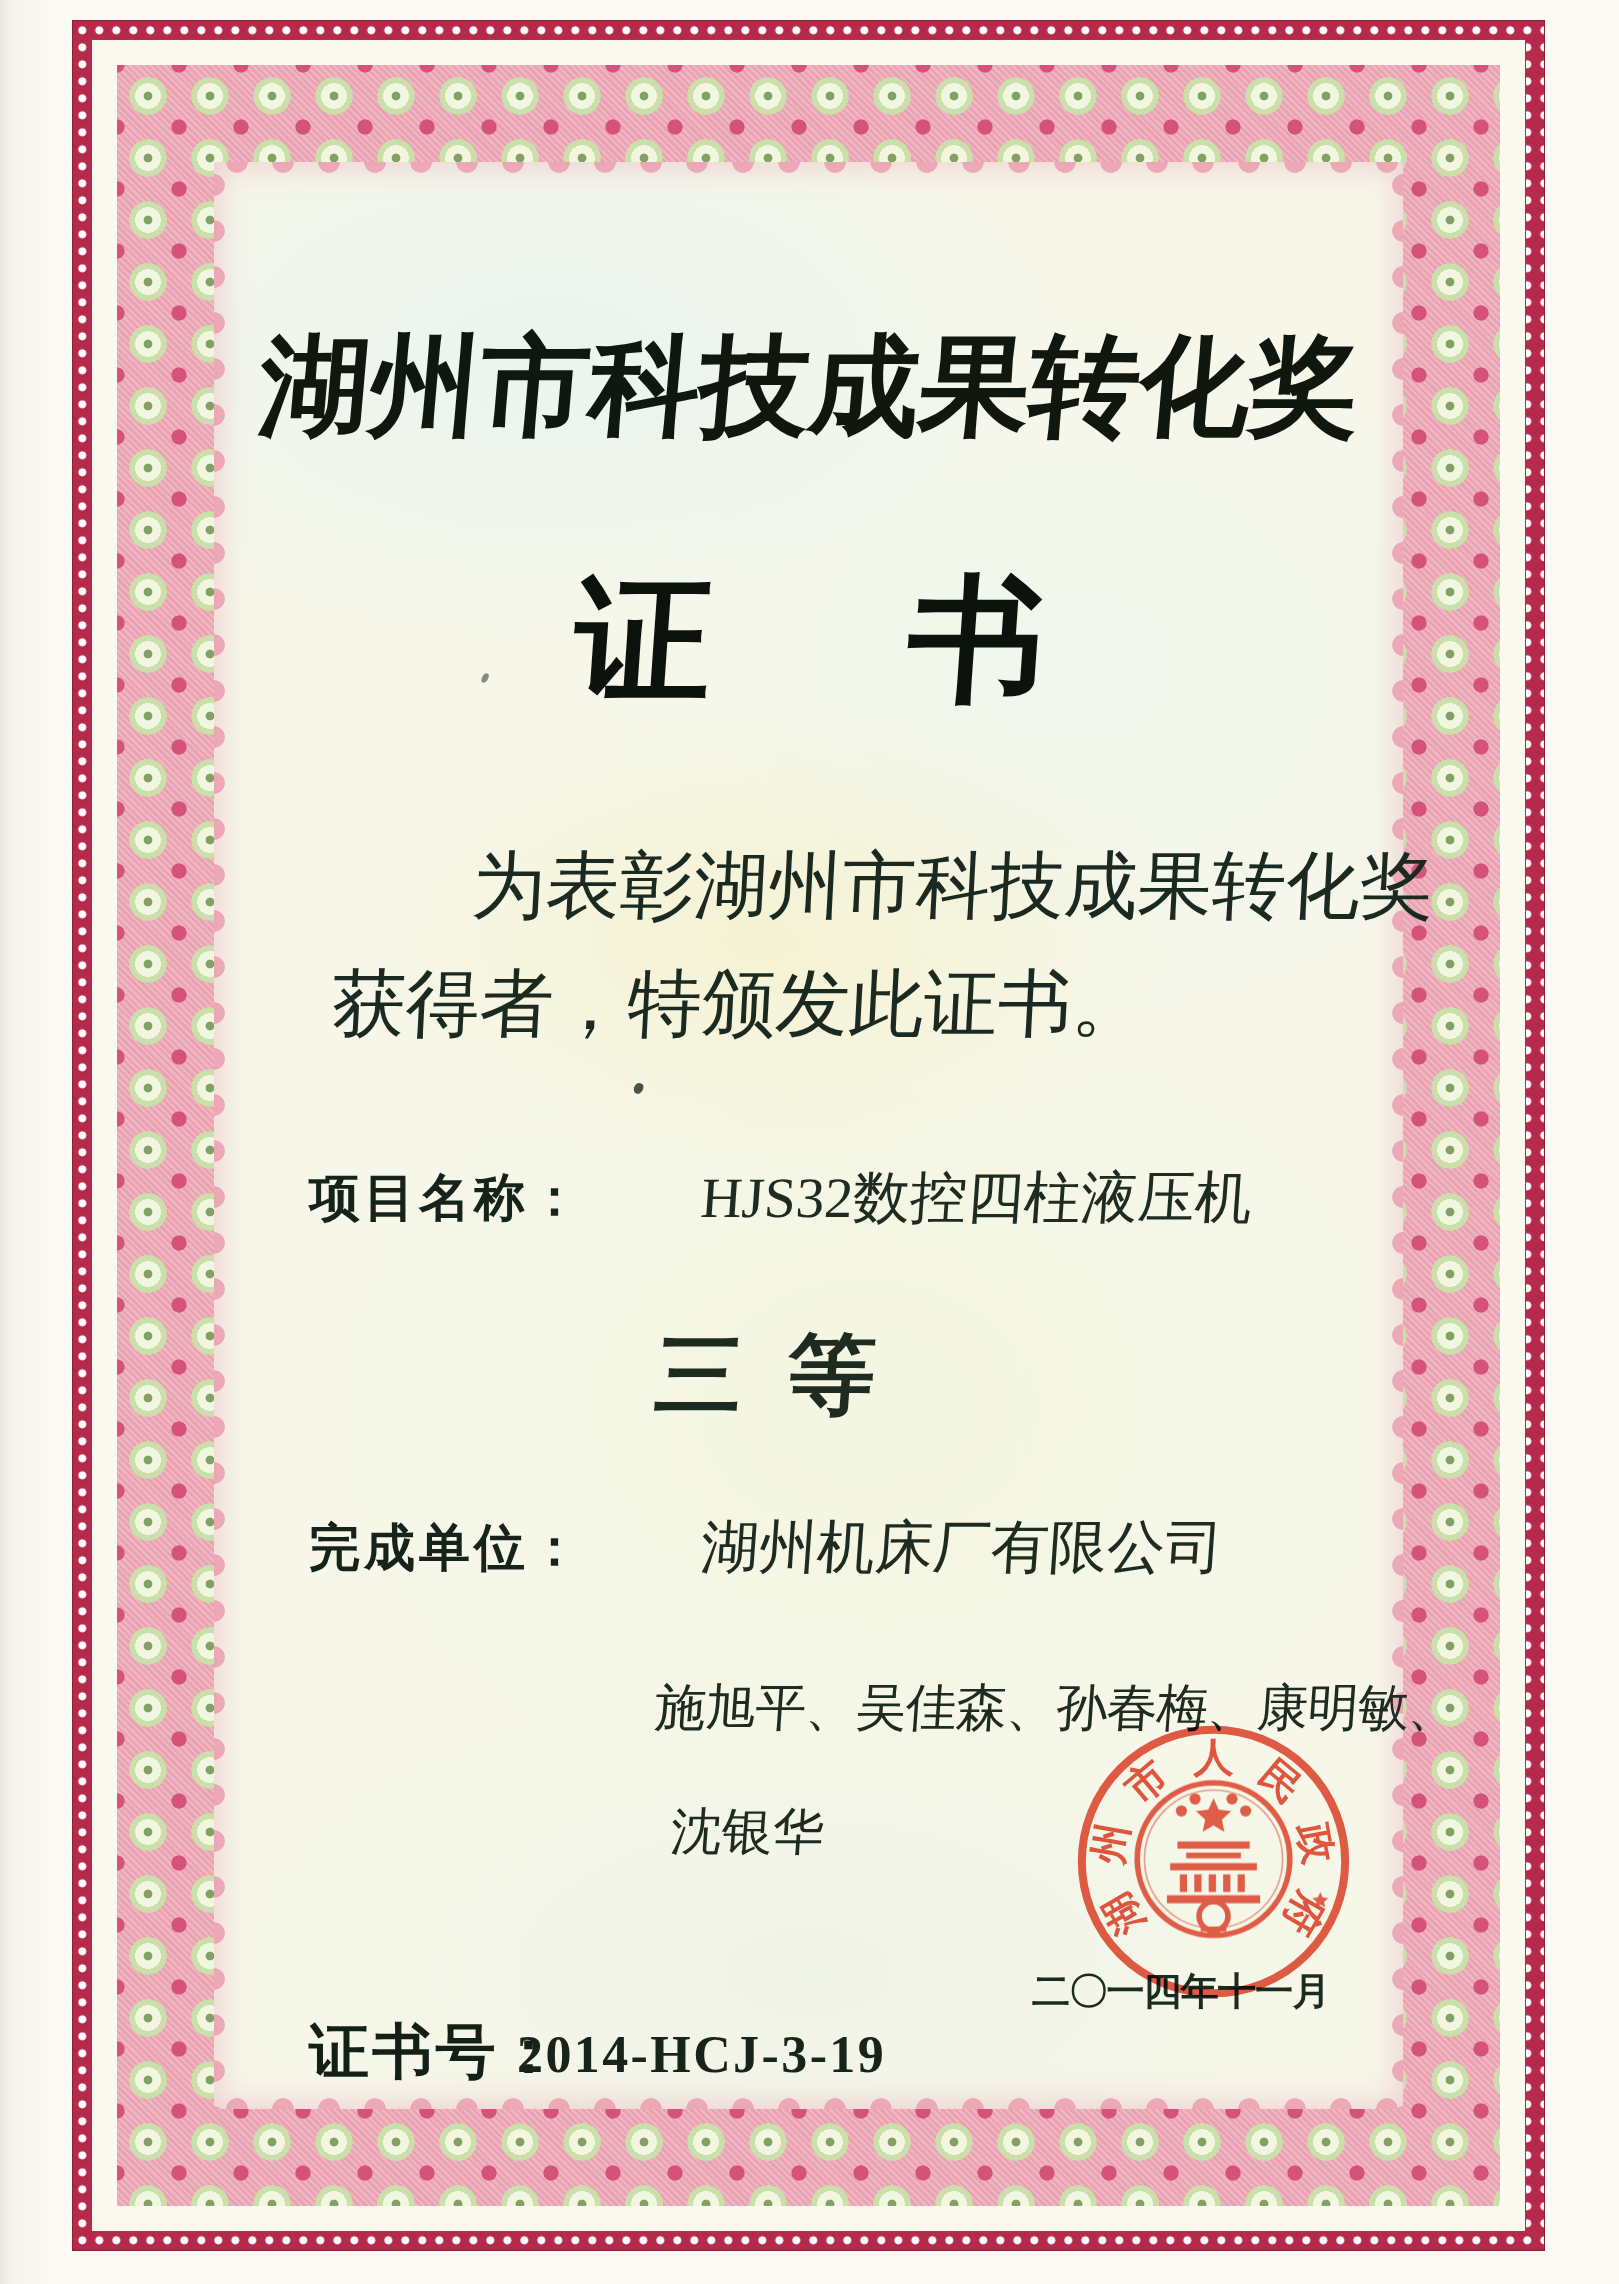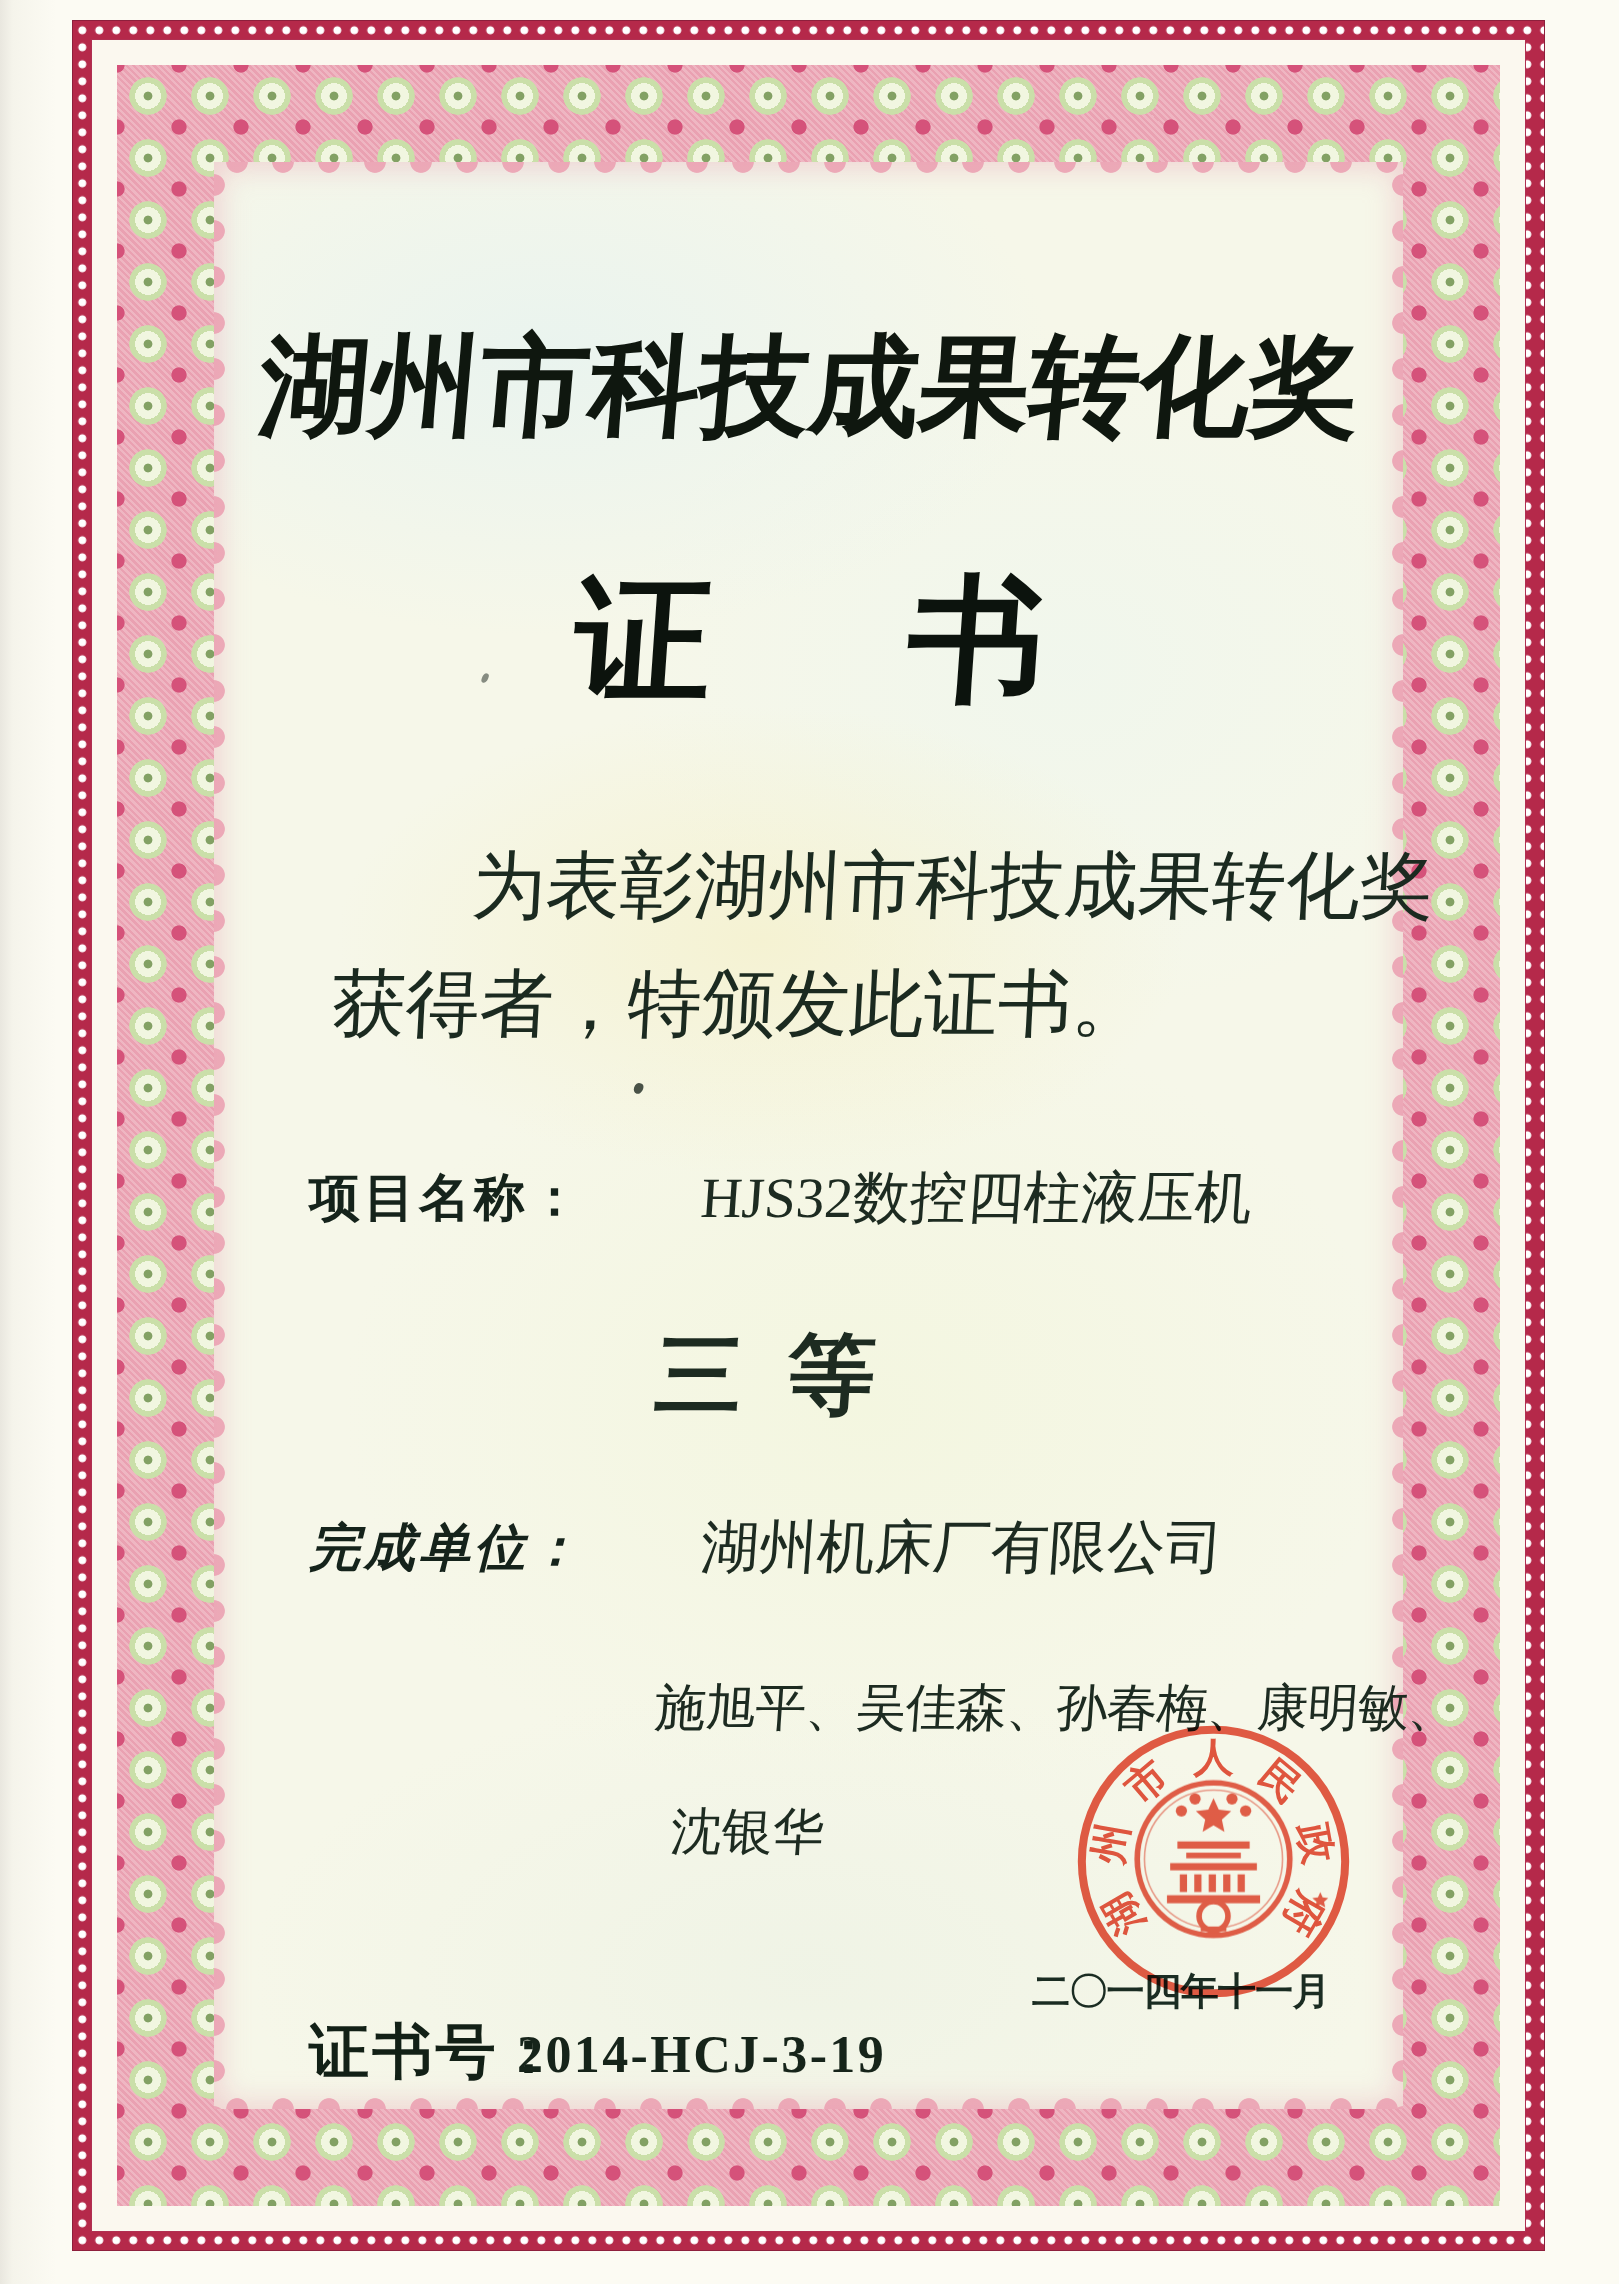--- a/index.html
+++ b/index.html
@@ -75,21 +75,21 @@
     font-weight:500;
   }
   .flabel{
     font-size:51px;font-weight:700;color:#15231b;letter-spacing:4px;
   }
   .fvalue{color:#1d2b21;transform:skewX(-4deg);font-weight:500;}
   .lbl-1{left:309px;top:1164px;}
   .val-1{left:701px;top:1160px;font-size:57px;}
   .lbl-2{left:309px;top:1345px;}
   .val-2{left:655px;top:1316px;font-size:88px;font-weight:700;letter-spacing:11.2px;}
-  .lbl-3{left:309px;top:1514px;font-style:italic;}
+  .lbl-3{left:309px;top:1514px;}
   .val-3{left:701px;top:1509px;font-size:58px;}
   .lbl-4{left:309px;top:1679px;letter-spacing:19px;}
   .val-4a{left:655px;top:1674px;font-size:51px;letter-spacing:-0.8px;}
   .val-4b{left:671px;top:1798px;font-size:51px;}
   .date-line{
     left:1032px;top:1966px;font-size:38px;color:#1a2c22;font-weight:600;
     letter-spacing:-0.8px;z-index:3;
   }
   .certno-label{left:309px;top:2012px;font-size:60px;font-weight:800;color:#122016;letter-spacing:3.2px;}
   .certno-value{left:517px;top:2025px;font-size:52px;font-weight:700;color:#16241a;letter-spacing:2.4px;}

